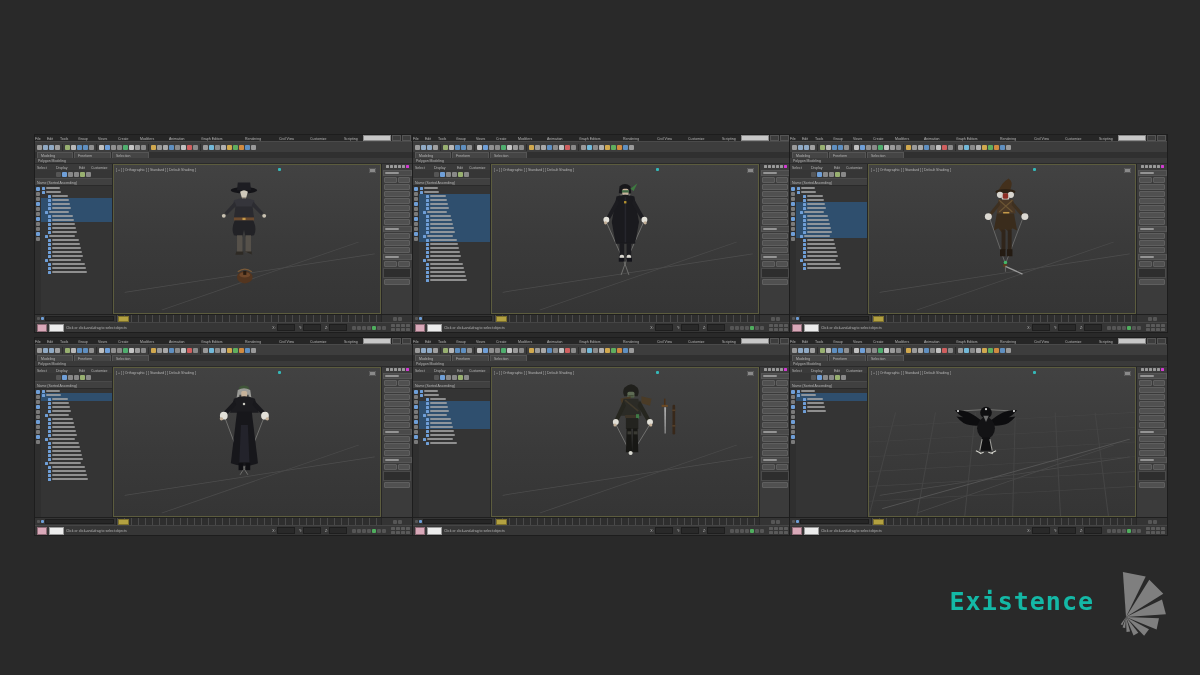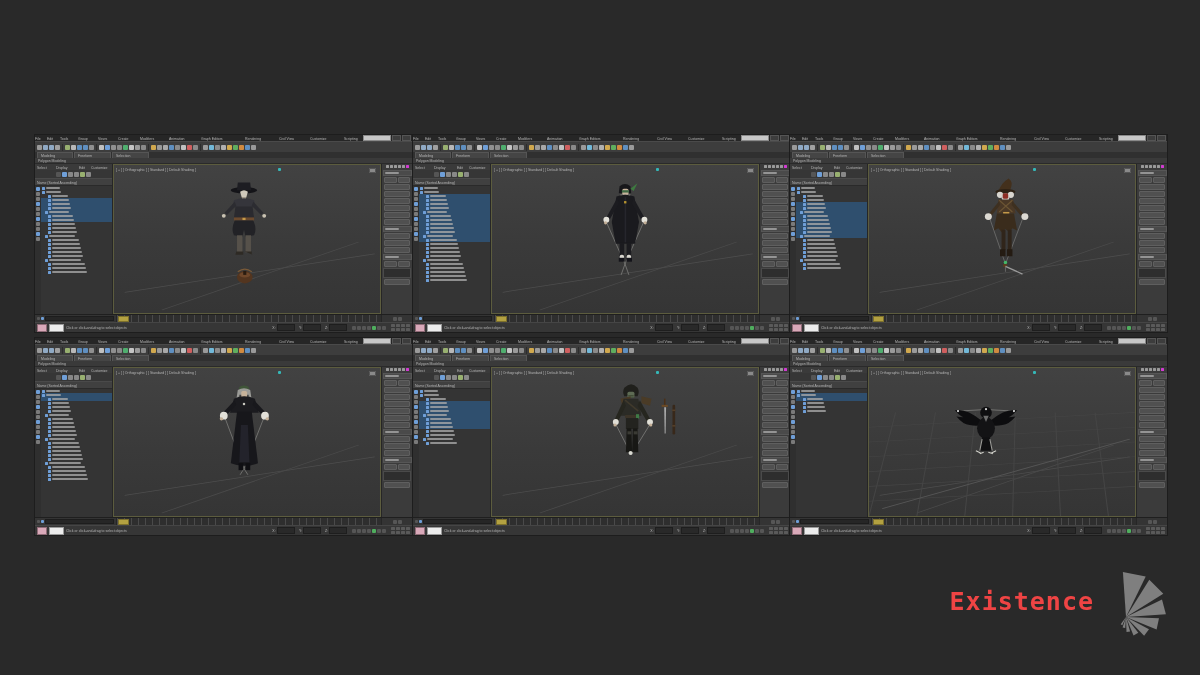--- a/index.html
+++ b/index.html
@@ -1960,21 +1960,21 @@
         <i></i>
           <i></i>
         <i></i>
           <i></i>
       </div>
     </div>
   </div>
 </div>
 
 <div id="logo">
-  <span id="logo-text" style="color: #ef4444;">Existence</span>
+  <span id="logo-text" style="color: #14b8a6;">Existence</span>
   <svg id="logo-mark" width="78" height="84" viewBox="0 0 78 84">
       <path d="M32 54 L28.9 9.1 L51.7 13.6 Z" fill="#7f7f7f"></path>
       <path d="M32 54 L55.3 16.7 L69.3 30.7 Z" fill="#7f7f7f"></path>
       <path d="M32 54 L68.0 36.5 L71.9 51.2 Z" fill="#7f7f7f"></path>
       <path d="M32 54 L65.0 55.2 L62.6 66.4 Z" fill="#7f7f7f"></path>
       <path d="M32 54 L55.0 66.2 L50.1 72.7 Z" fill="#7f7f7f"></path>
       <path d="M32 54 L44.3 69.8 L39.5 72.5 Z" fill="#7f7f7f"></path>
       <path d="M32 54 L36.1 68.4 L32.5 69.0 Z" fill="#7f7f7f"></path>
       <path d="M32 54 L31.2 65.0 L28.6 64.5 Z" fill="#7f7f7f"></path>
       <path d="M32 54 L28.3 62.2 L26.7 61.3 Z" fill="#7f7f7f"></path>

